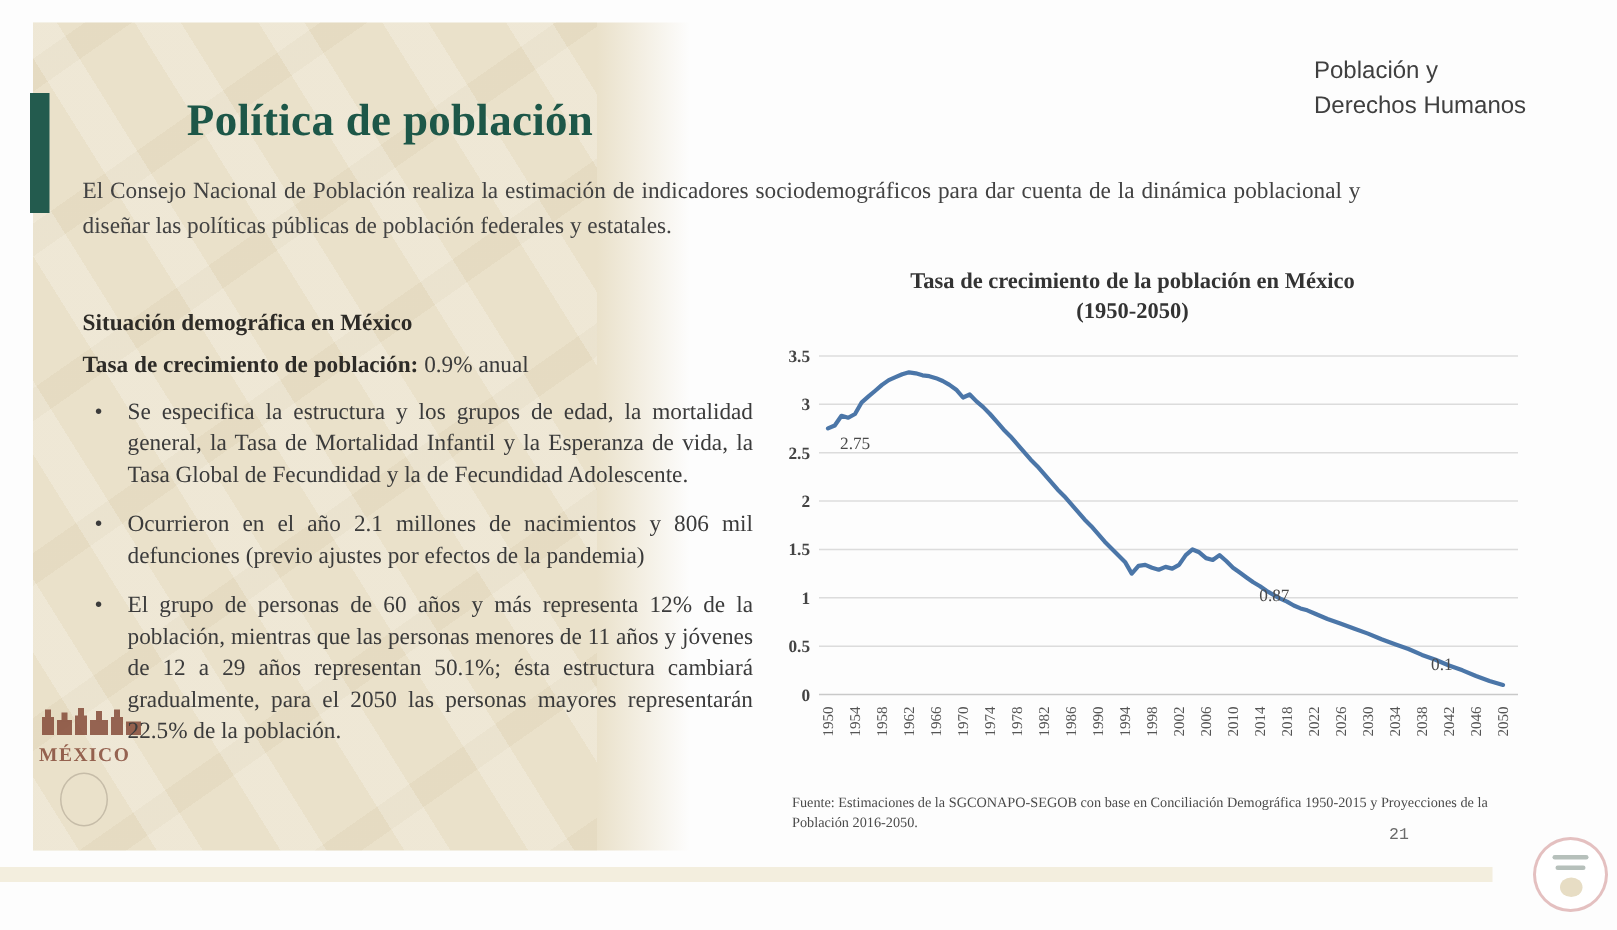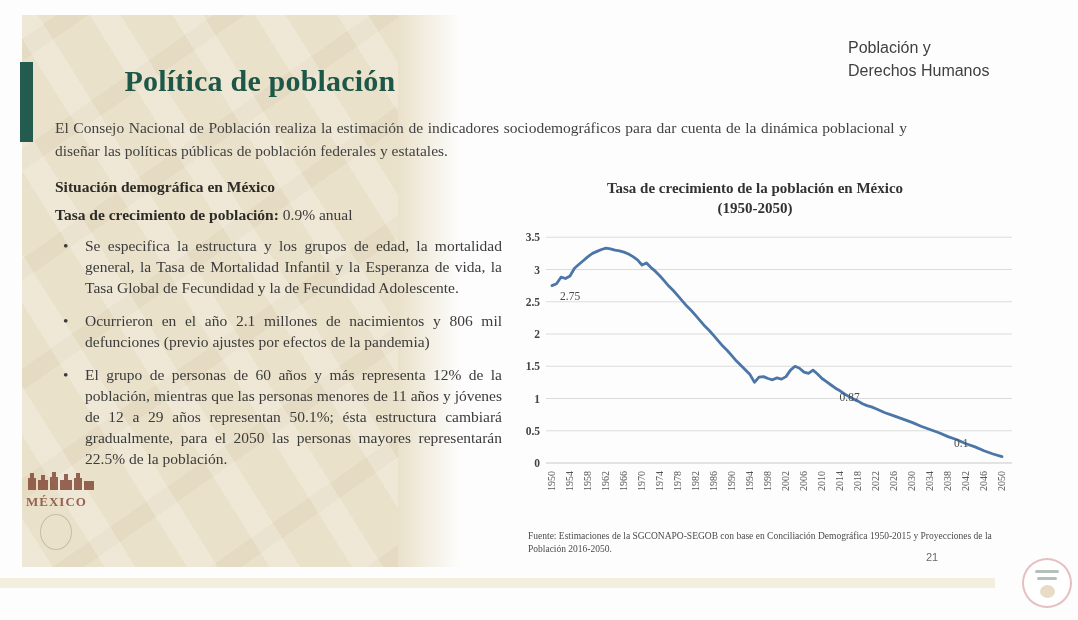--- a/index.html
+++ b/index.html
@@ -12,51 +12,51 @@
      background:
        repeating-linear-gradient(58deg, rgba(255,255,255,0.22) 0 26px, rgba(255,255,255,0) 26px 70px),
        repeating-linear-gradient(-35deg, rgba(208,192,158,0.18) 0 18px, rgba(208,192,158,0) 18px 90px);}
   .beige-fade{position:absolute;left:398px;top:15px;width:62px;height:552px;
               background:linear-gradient(to right,#eae1ca,rgba(234,225,202,0));}
   .bottom-strip{position:absolute;left:0;top:578px;width:995px;height:10px;background:#f3eede;}
 
   .green-bar{position:absolute;left:20px;top:62px;width:13px;height:80px;background:#235b4e;}
   .page-title{position:absolute;left:60px;top:64px;width:400px;margin:0;
               font-size:30px;font-weight:bold;color:#1d5748;letter-spacing:0.2px;text-align:center;}
-  .eyebrow{position:absolute;left:848px;top:36px;width:200px;
+  .eyebrow{position:absolute;left:876px;top:36px;width:200px;
            font-family:"Liberation Sans", sans-serif;font-size:16px;line-height:23px;color:#3f3f3f;}
   .intro{position:absolute;left:55px;top:116px;width:852px;margin:0;
          font-size:15.5px;line-height:23px;text-align:justify;color:#424242;}
 
   .left-col{position:absolute;left:55px;top:178px;width:447px;}
   .sec-head{margin:0 0 8px 0;font-size:15.5px;font-weight:bold;color:#2d2b27;}
   .rate-line,.hab-par{margin:0 0 8px 0;font-size:15.5px;line-height:21px;color:#3b3b3b;}
   .hab-par{text-align:justify;margin-top:6px;}
   .bold{font-weight:bold;color:#2d2b27;text-align:right;}
   .bullets{margin:10px 0 0 0;padding:0;list-style:none;}
   .bullets li{position:relative;margin:0 0 12px 0;padding-left:30px;
               font-size:15.5px;line-height:21px;text-align:justify;}
   .bullets li::before{content:"•";position:absolute;left:8px;top:0;color:#3b3b3b;}
 
   .chart-title{position:absolute;left:530px;top:178px;width:450px;margin:0;text-align:center;
                font-size:15px;font-weight:bold;line-height:20px;color:#333;}
   .chart-svg{position:absolute;left:520px;top:228px;}
   .chart-source{position:absolute;left:528px;top:530px;width:468px;margin:0;
                 font-size:9.5px;line-height:13px;color:#4a4a4a;}
   .page-number{position:absolute;left:926px;top:551px;font-size:11px;color:#6a6a6a;
-               font-family:Liberation Sans, sans-serif;text-align:center;}
+               font-family:Liberation Mono, monospace;text-align:center;}
 
   
   .watermark{position:absolute;left:26px;top:468px;width:100px;opacity:0.9;z-index:0;}
   .wm-text{font-size:13px;font-weight:bold;letter-spacing:1px;color:#7b3b2a;opacity:0.85;
            font-family:"Liberation Serif", serif;}
   .wm-circle{width:30px;height:34px;border:1px solid rgba(120,110,95,0.35);border-radius:50%;
              margin:4px 0 0 14px;}
   .left-col, .chart-title, .intro{z-index:2;}
-  .left-col{z-index:2;}
+  .left-col{z-index:2;margin-top:29px;}
 
   
   .seal{position:absolute;left:1022px;top:558px;width:46px;height:46px;border-radius:50%;
         border:2px solid rgba(205,140,140,0.55);background:#fff;}
   .seal .l1,.seal .l2{height:3px;background:rgba(110,130,120,0.5);border-radius:2px;margin:4px auto 0;}
   .seal .l1{width:24px;margin-top:10px;}
   .seal .l2{width:20px;}
   .seal .dot{width:15px;height:13px;border-radius:50%;background:#e7ddc4;margin:5px auto 0;}
 </style>
 </head>

